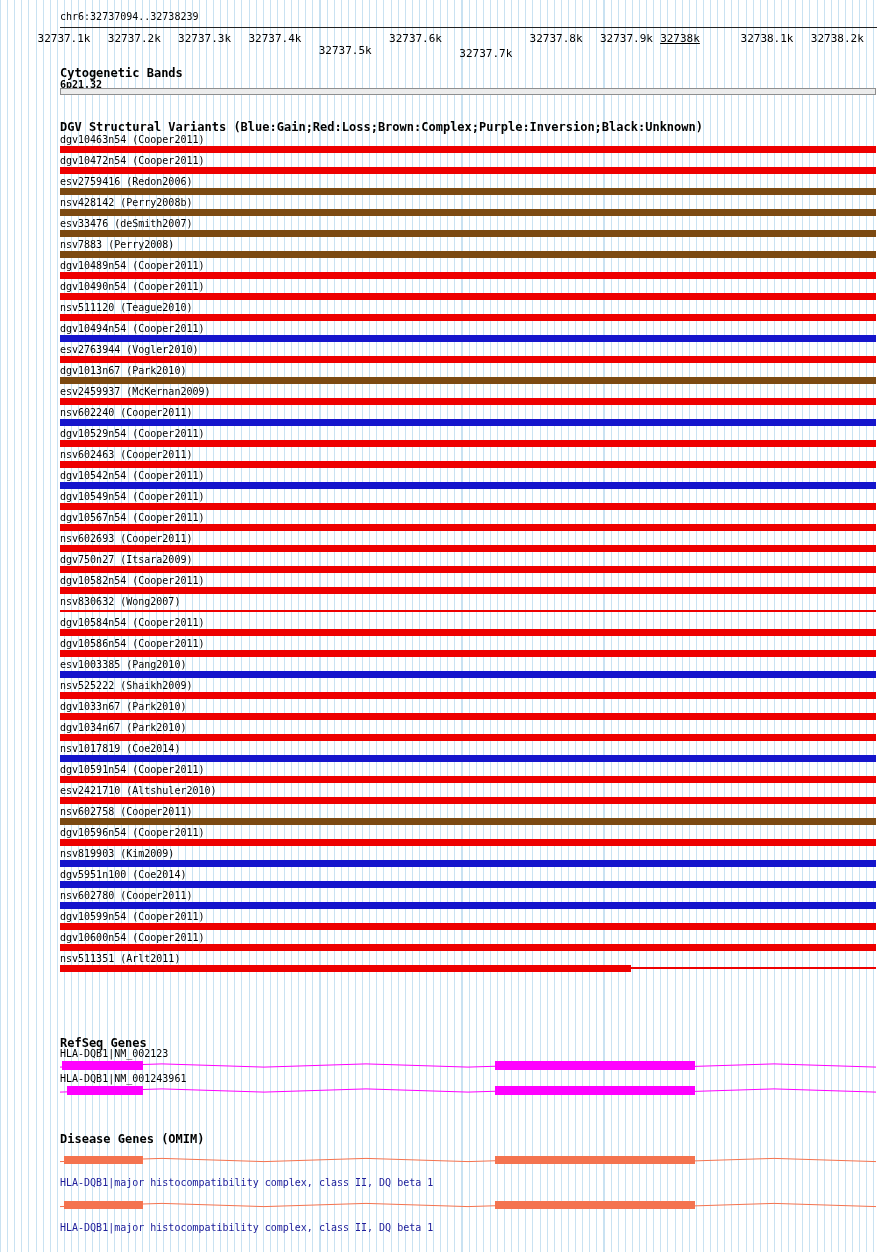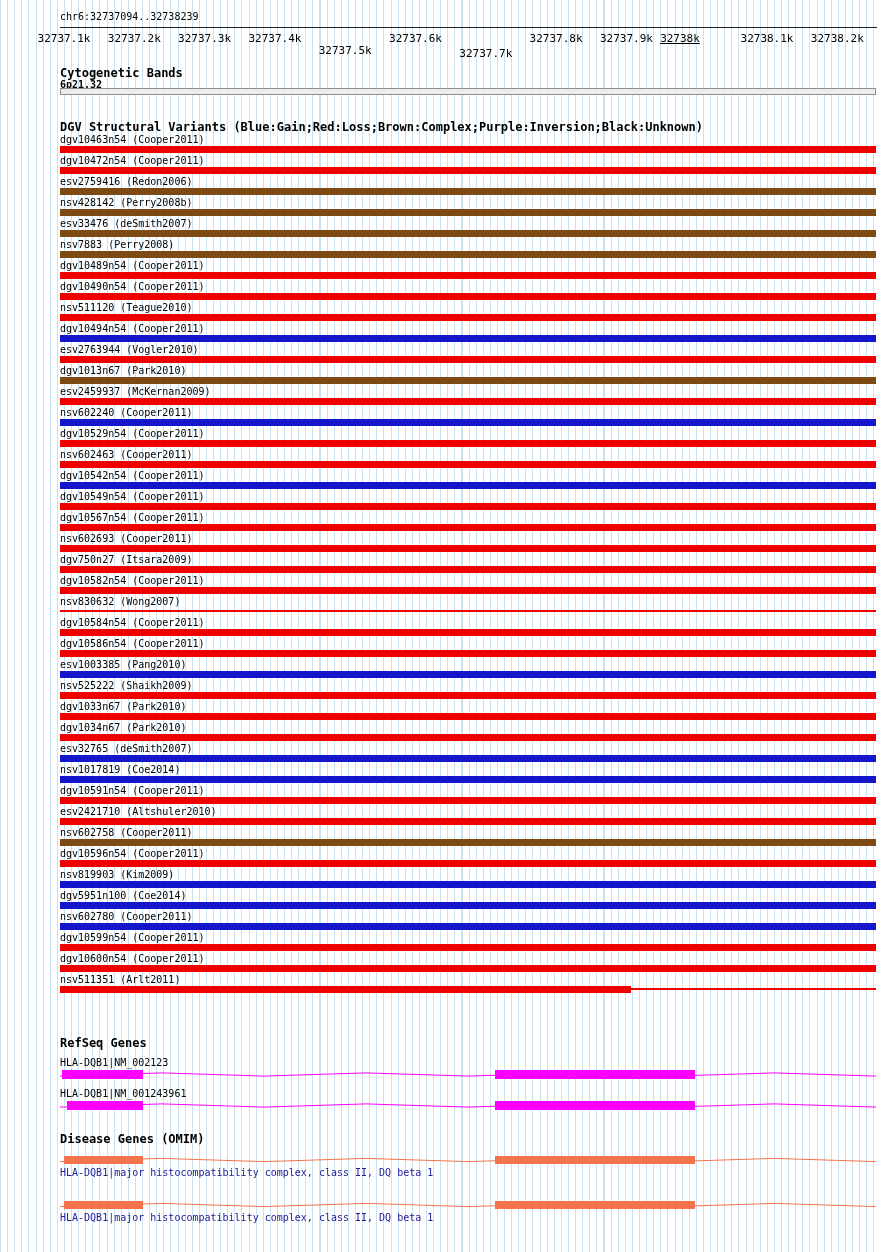--- a/index.html
+++ b/index.html
@@ -21,28 +21,28 @@
     background:#ececec; border:1px solid #8f8f8f; }
   #dgv-variants { position:absolute; left:0; top:133px; width:877px; }
   .variant-row { height:21px; padding-left:60px; }
   .variant-label { height:13px; line-height:13px; font-size:10px; white-space:nowrap; }
   .variant-track { position:relative; width:816px; height:8px; }
   .variant-bar { position:absolute; left:0; top:0; height:7px; }
   .variant-bar.thin { top:2px; height:2px; }
   .variant-ext { position:absolute; top:2px; height:2px; }
   #refseq-genes { position:absolute; left:60px; top:1048px; }
   #omim-genes { position:absolute; left:60px; top:1156px; }
-  .gene-label { font-size:10px; height:12px; line-height:12px; white-space:nowrap;margin-top:9px; }
+  .gene-label { font-size:10px; height:12px; line-height:12px; white-space:nowrap; }
   .gene-track { position:relative; width:816px; }
   .gene-line { position:absolute; left:0; top:0; width:100%; height:100%; }
   .gene-segment { position:absolute; top:0; height:100%; }
   .refseq-block { margin-bottom:3px; }
   .refseq-block .gene-track { margin-top:1px; }
   .omim-block { height:45px; }
-  .omim-block .gene-label { margin-top:3px; }
+  .omim-block .gene-label { margin-top:13px; }
 </style>
 </head>
 <body>
 
 <div class="page">
   <div class="grid" style="background: repeating-linear-gradient(90deg, rgb(201, 226, 242) 0px, rgb(201, 226, 242) 1px, transparent 1px, transparent 7.1px);"></div>
 
   <div class="region-label">chr6:32737094..32738239</div>
   <div class="ruler-line"></div>
   <div id="ruler-ticks">
@@ -234,26 +234,20 @@
           <div class="variant-bar" style="width: 816px; background: rgb(238, 0, 0);"></div>
         </div>
       </div>
       <div class="variant-row">
         <div class="variant-label">dgv1034n67 (Park2010)</div>
         <div class="variant-track">
           <div class="variant-bar" style="width: 816px; background: rgb(238, 0, 0);"></div>
         </div>
       </div>
       <div class="variant-row">
-        <div class="variant-label">esv32765 (deSmith2007)</div>
-        <div class="variant-track">
-          <div class="variant-bar" style="width: 816px; background: rgb(21, 21, 204);"></div>
-        </div>
-      </div>
-      <div class="variant-row">
         <div class="variant-label">nsv1017819 (Coe2014)</div>
         <div class="variant-track">
           <div class="variant-bar" style="width: 816px; background: rgb(21, 21, 204);"></div>
         </div>
       </div>
       <div class="variant-row">
         <div class="variant-label">dgv10591n54 (Cooper2011)</div>
         <div class="variant-track">
           <div class="variant-bar" style="width: 816px; background: rgb(238, 0, 0);"></div>
         </div>

